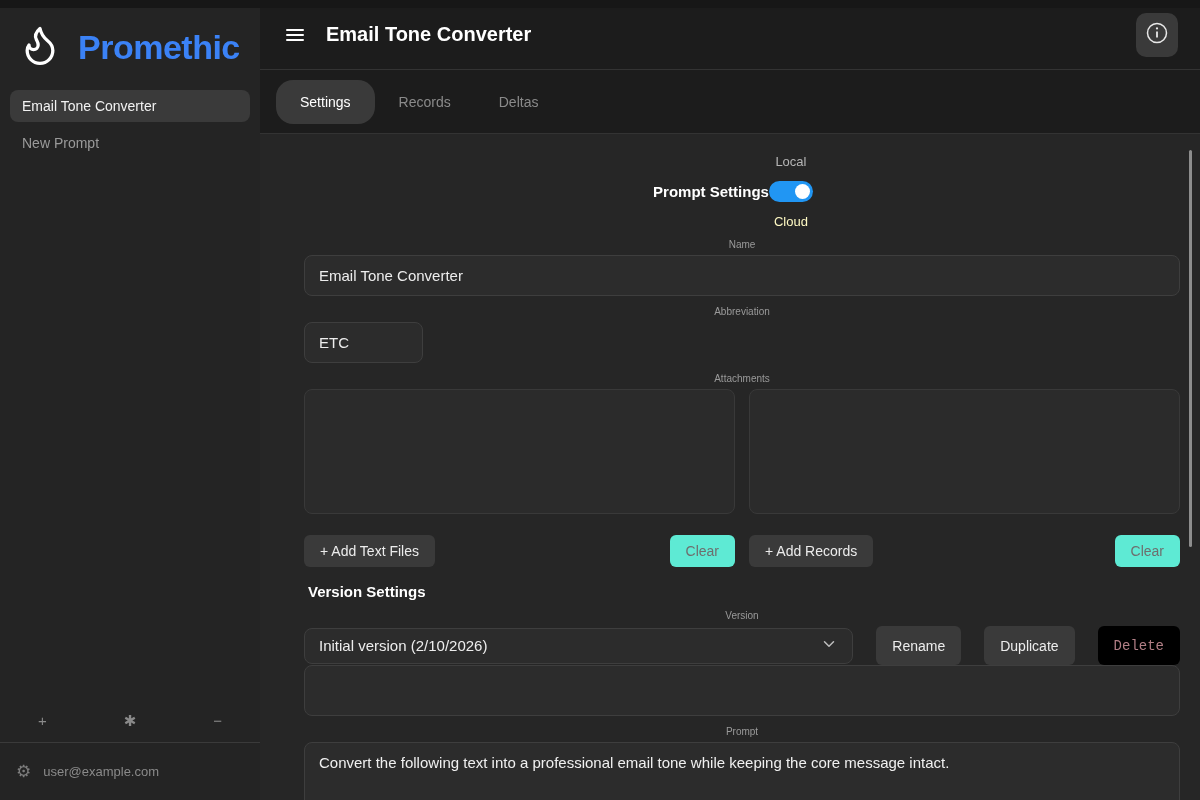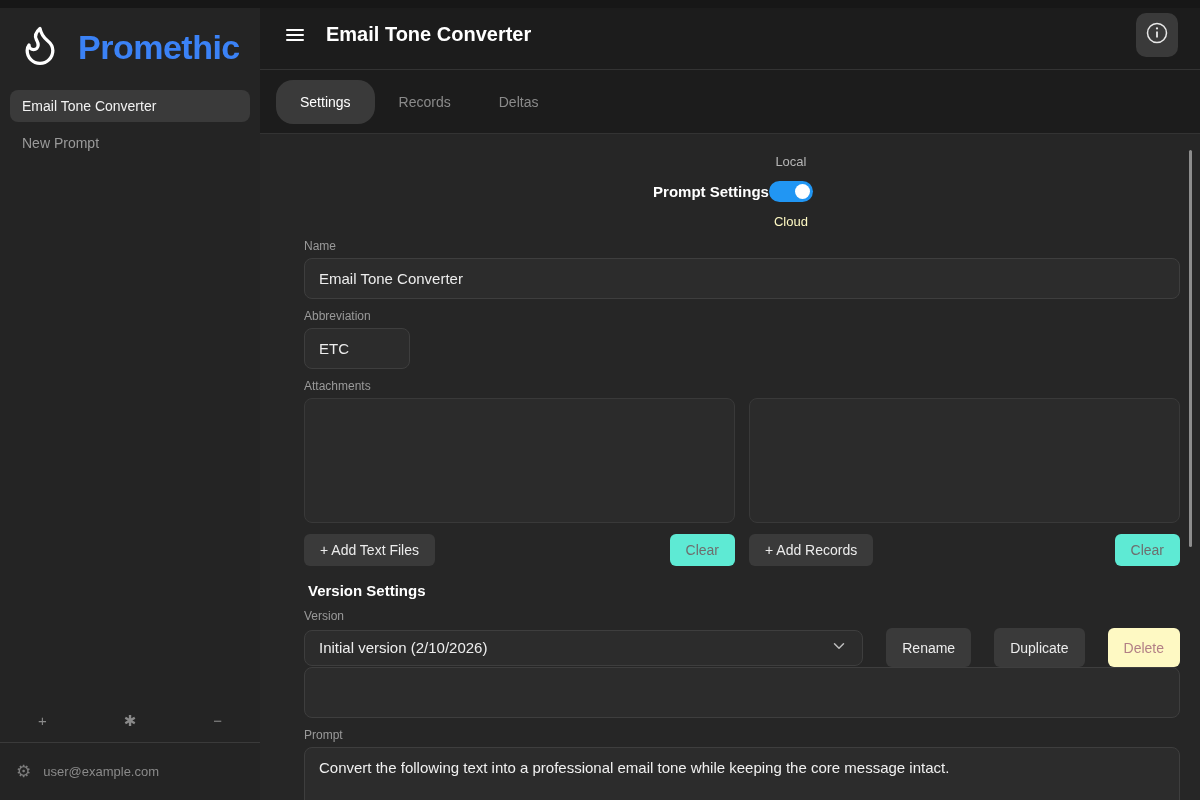--- a/index.html
+++ b/index.html
@@ -79,44 +79,44 @@
   .switch {
     width: 44px; height: 21px; border-radius: 11px; background: #2196f3;
     position: relative; cursor: pointer;
   }
   .switch .knob {
     position: absolute; right: 3px; top: 3px; width: 15px; height: 15px;
     border-radius: 50%; background: #ffffff;
   }
 
   .fields { margin-left: 16px; }
-  .field-label { font-size: 12px; color: #9a9a9a; margin: 10px 0 5px; }
+  .field-label { font-size: 10px; color: #9a9a9a; margin: 10px 0 5px; text-align: center; }
   .text-input {
     width: 100%; height: 41px; background: #2c2c2c; border: 1px solid #3e3e3e;
     border-radius: 8px; color: #ededed; font-size: 15px; padding: 0 14px;
     font-family: "Liberation Sans", sans-serif; outline: none;
   }
-  .abbr-input { width: 106px; }
+  .abbr-input { width: 119px; }
 
   .attach-row { display: flex; gap: 14px; }
   .attach-panel {
     flex: 1; height: 125px; background: #2b2b2b;
     border: 1px solid #393939; border-radius: 8px;
   }
-  .attach-actions { display: flex; gap: 14px; margin-top: 11px; align-items: flex-end; }
+  .attach-actions { display: flex; gap: 14px; margin-top: 21px; align-items: flex-end; }
   .attach-action-group { flex: 1; display: flex; justify-content: space-between; }
 
   .btn {
     background: #3a3a3a; border: none; border-radius: 6px; color: #ececec;
     font-size: 14px; height: 32px; padding: 0 16px; cursor: pointer;
     font-family: "Liberation Sans", sans-serif;
   }
   .btn.disabled { background: #5eead4; color: #6e6e6e; cursor: default; }
   .btn.tall { height: 39px; }
-  .btn.danger { background: #fef9c3; color: #b27f86; }
+  .btn.danger { background: #000000; color: #b27f86; font-family: Liberation Mono, monospace; }
 
   .version-row { display: flex; gap: 23px; align-items: center; }
   .select {
     flex: 1; height: 36px; background: #2c2c2c; border: 1px solid #3e3e3e;
     border-radius: 8px; display: flex; align-items: center; justify-content: space-between;
     padding: 0 14px; color: #ededed; font-size: 15px; cursor: pointer;
   }
 
   .textarea {
     width: 100%; background: #2c2c2c; border: 1px solid #3e3e3e; border-radius: 8px;

